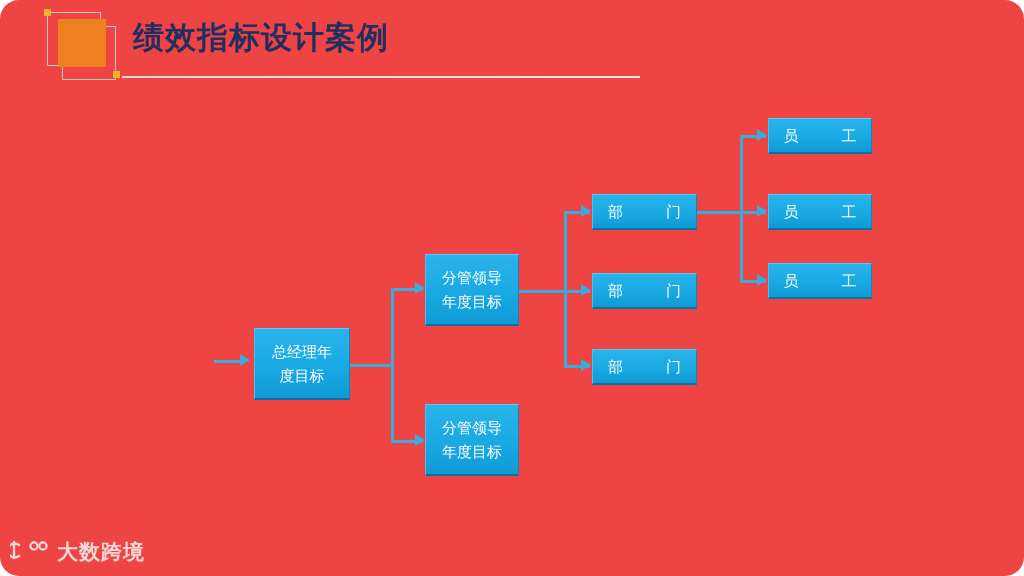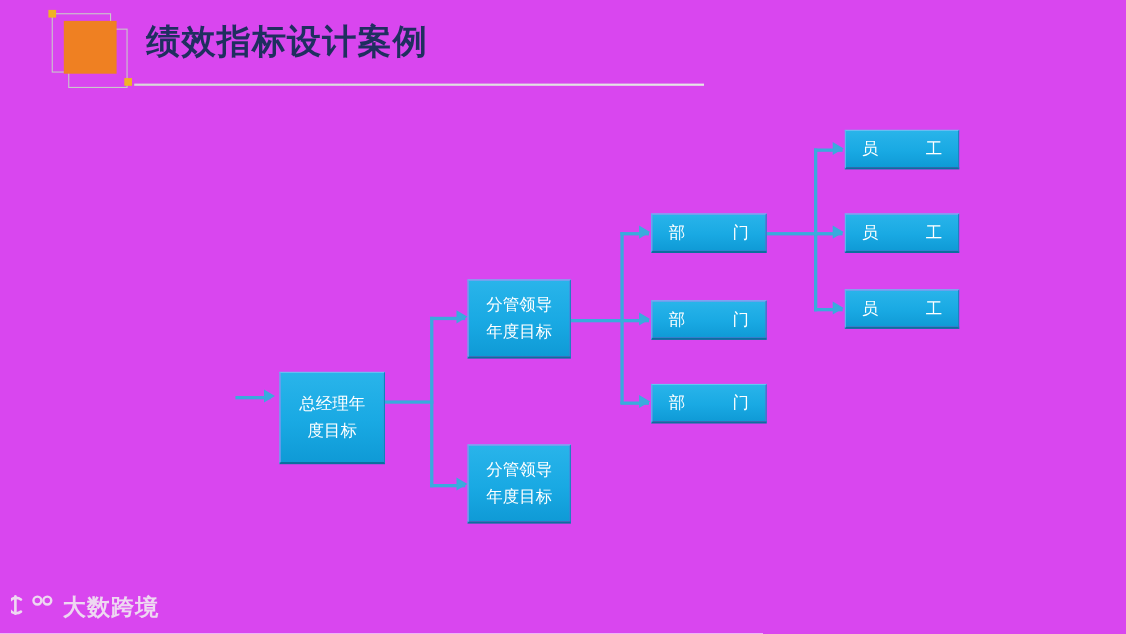--- a/index.html
+++ b/index.html
@@ -12,21 +12,22 @@
     height: 576px;
     position: relative;
     overflow: hidden;
     font-family: "Liberation Sans", "DejaVu Sans", sans-serif;
   }
 
   
   .slide {
     position: absolute;
     inset: 0;
-    background: #d946ef;
+    background: #ef4444;
+    border-radius: 19px;
   }
 
   
   .deco-outline {
     position: absolute;
     left: 47px;
     top: 12px;
     width: 54px;
     height: 54px;
     border: 1px solid #c9c9c9;
@@ -183,21 +184,21 @@
     <div class="wire h" style="left:697px; top:211px; width:46px;"></div>
     <div class="wire v" style="left:740px; top:135px; height:148px;"></div>
     <div class="wire h" style="left:740px; top:135px; width:26px;"></div>
     <div class="arrow" style="left:757px; top:129px;"></div>
     <div class="wire h" style="left:740px; top:211px; width:26px;"></div>
     <div class="arrow" style="left:757px; top:205px;"></div>
     <div class="wire h" style="left:740px; top:280px; width:26px;"></div>
     <div class="arrow" style="left:757px; top:274px;"></div>
 
 
-    <div class="node" style="left:254px; top:338px; width:96px; height:84px;">
+    <div class="node" style="left:254px; top:328px; width:96px; height:72px;">
       <span class="ln">总经理年</span>
       <span class="ln">度目标</span>
     </div>
 
     <div class="node" style="left:425px; top:254px; width:94px; height:72px;">
       <span class="ln">分管领导</span>
       <span class="ln">年度目标</span>
     </div>
 
     <div class="node" style="left:425px; top:404px; width:94px; height:72px;">

